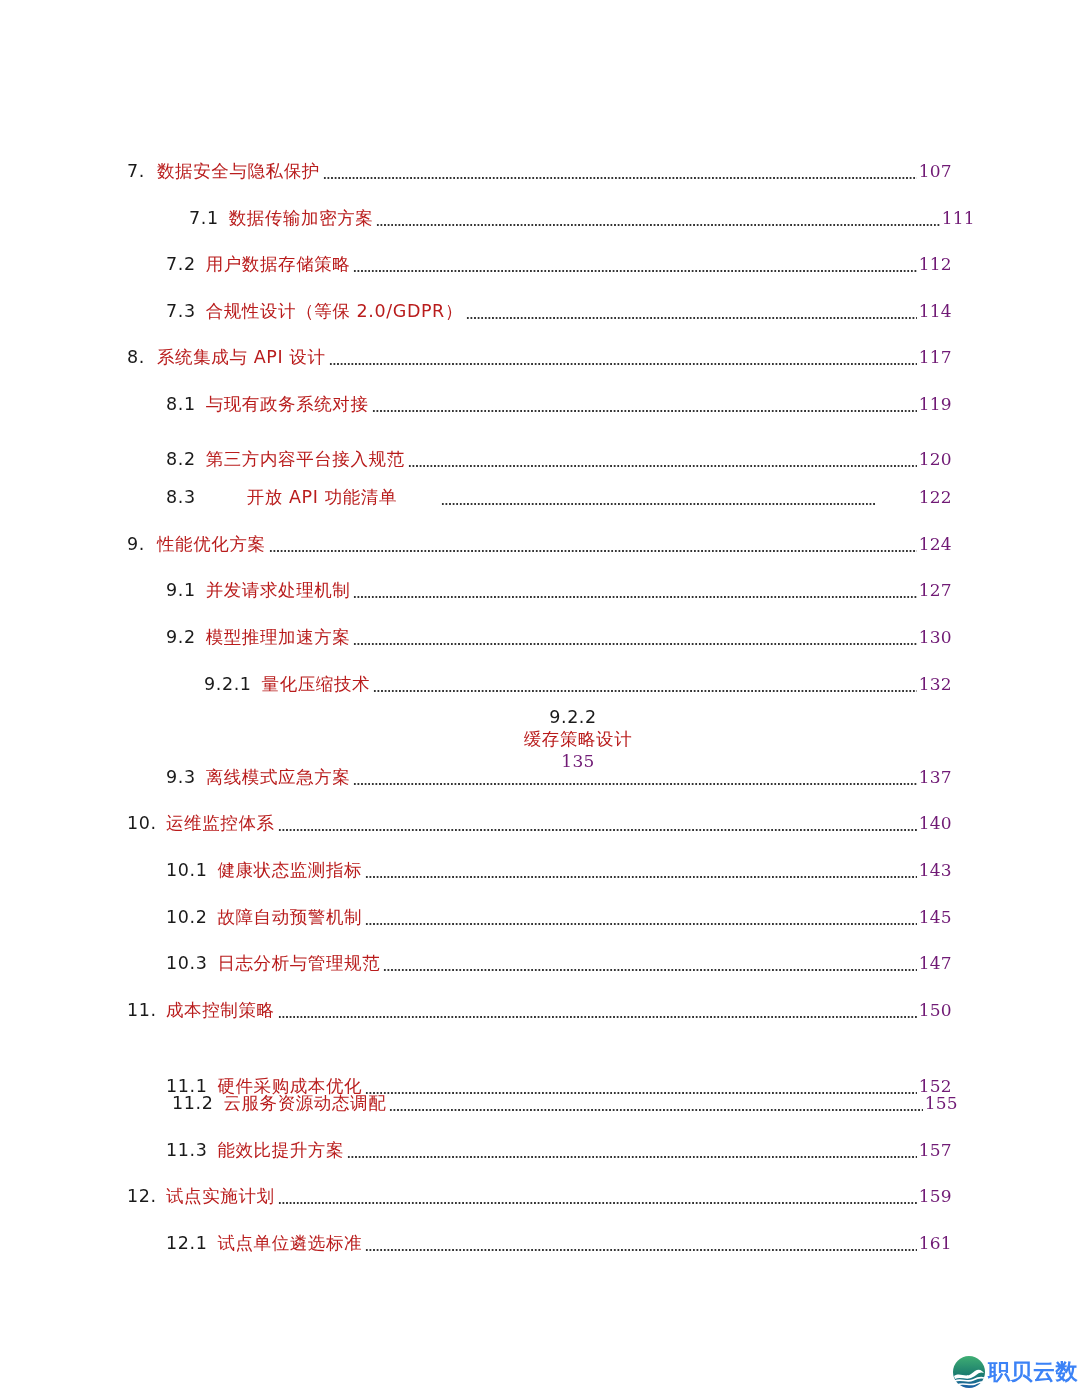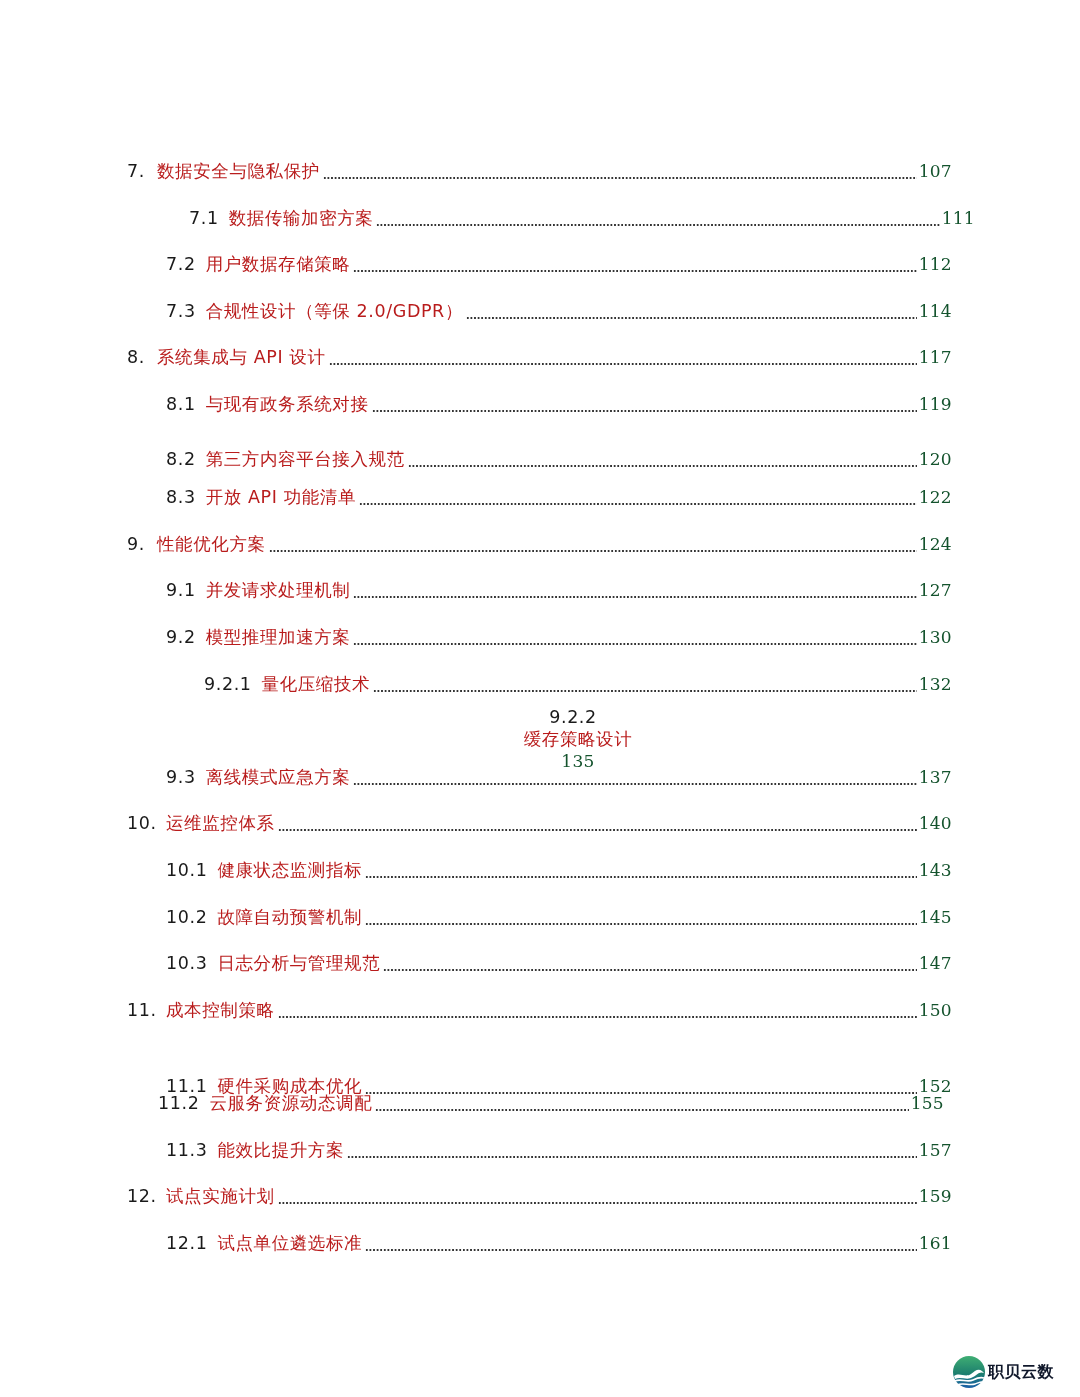--- a/index.html
+++ b/index.html
@@ -53,21 +53,21 @@
       transform: translateY(7px);
       background-image: radial-gradient(circle, #333 0.9px, transparent 1.1px);
       background-size: 3.6px 2px;
       background-repeat: repeat-x;
     }
     .toc-row .page-no {
       flex: none;
       font-family: "DejaVu Serif", "Liberation Serif", serif;
       font-size: 17px;
       letter-spacing: 0.3px;
-      color: #14532d;
+      color: #701a75;
       text-align: right;
     }
     .lvl1 .num { width: 30px; }
     .lvl1.wide .num { width: 39px; }
     .lvl2 .num { margin-right: 10px; }
     .lvl3 .num { margin-right: 10px; }
 
     .logo {
       position: absolute;
       left: 951px;
@@ -76,23 +76,23 @@
       display: flex;
       align-items: center;
     }
     .logo-mark {
       width: 36px;
       height: 36px;
       flex: none;
     }
     .logo-text {
       margin-left: 1px;
-      font-size: 16px;
+      font-size: 22px;
       font-weight: bold;
-      color: #0f172a;
+      color: #3b82f6;
       letter-spacing: 0.5px;
     }
   </style>
 </head>
 <body>
 
 <div class="page">
 
   <div class="toc" id="toc">
       <div class="toc-row lvl1" style="left: 127px; width: 825px; top: 0px;">
@@ -130,21 +130,21 @@
         <span class="title">与现有政务系统对接</span>
         <span class="leader"></span>
         <span class="page-no">119</span>
       </div>
       <div class="toc-row lvl2" style="left: 166px; width: 786px; top: 288px;">
         <span class="num">8.2</span>
         <span class="title">第三方内容平台接入规范</span>
         <span class="leader"></span>
         <span class="page-no">120</span>
       </div>
-      <div class="toc-row lvl2" style="left: 166px; width: 786px; top: 326.2px;">
+      <div class="toc-row lvl2" style="left: 166px; width: 786px; top: 326.2px; gap: 41px;">
         <span class="num">8.3</span>
         <span class="title">开放 API 功能清单</span>
         <span class="leader"></span>
         <span class="page-no">122</span>
       </div>
       <div class="toc-row lvl1" style="left: 127px; width: 825px; top: 372.8px;">
         <span class="num">9.</span>
         <span class="title">性能优化方案</span>
         <span class="leader"></span>
         <span class="page-no">124</span>
@@ -208,21 +208,21 @@
         <span class="title">成本控制策略</span>
         <span class="leader"></span>
         <span class="page-no">150</span>
       </div>
       <div class="toc-row lvl2" style="left: 166px; width: 786px; top: 915px;">
         <span class="num">11.1</span>
         <span class="title">硬件采购成本优化</span>
         <span class="leader"></span>
         <span class="page-no">152</span>
       </div>
-      <div class="toc-row lvl2" style="left: 158px; width: 786px; top: 932px;">
+      <div class="toc-row lvl2" style="left: 172px; width: 786px; top: 932px;">
         <span class="num">11.2</span>
         <span class="title">云服务资源动态调配</span>
         <span class="leader"></span>
         <span class="page-no">155</span>
       </div>
       <div class="toc-row lvl2" style="left: 166px; width: 786px; top: 978.6px;">
         <span class="num">11.3</span>
         <span class="title">能效比提升方案</span>
         <span class="leader"></span>
         <span class="page-no">157</span>

